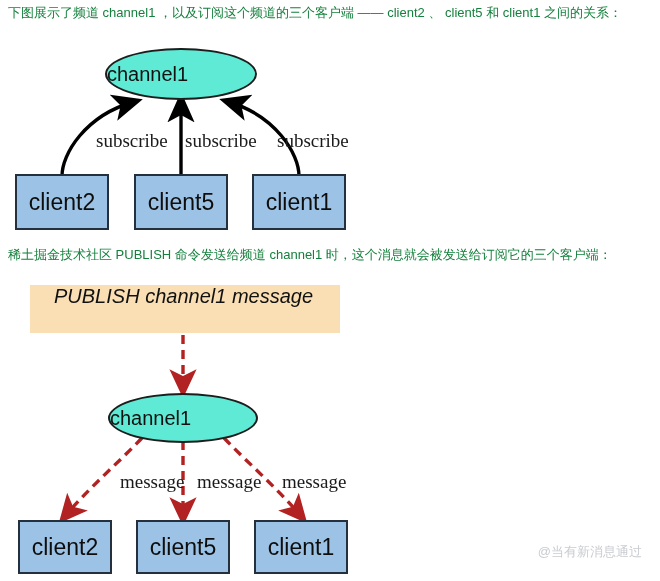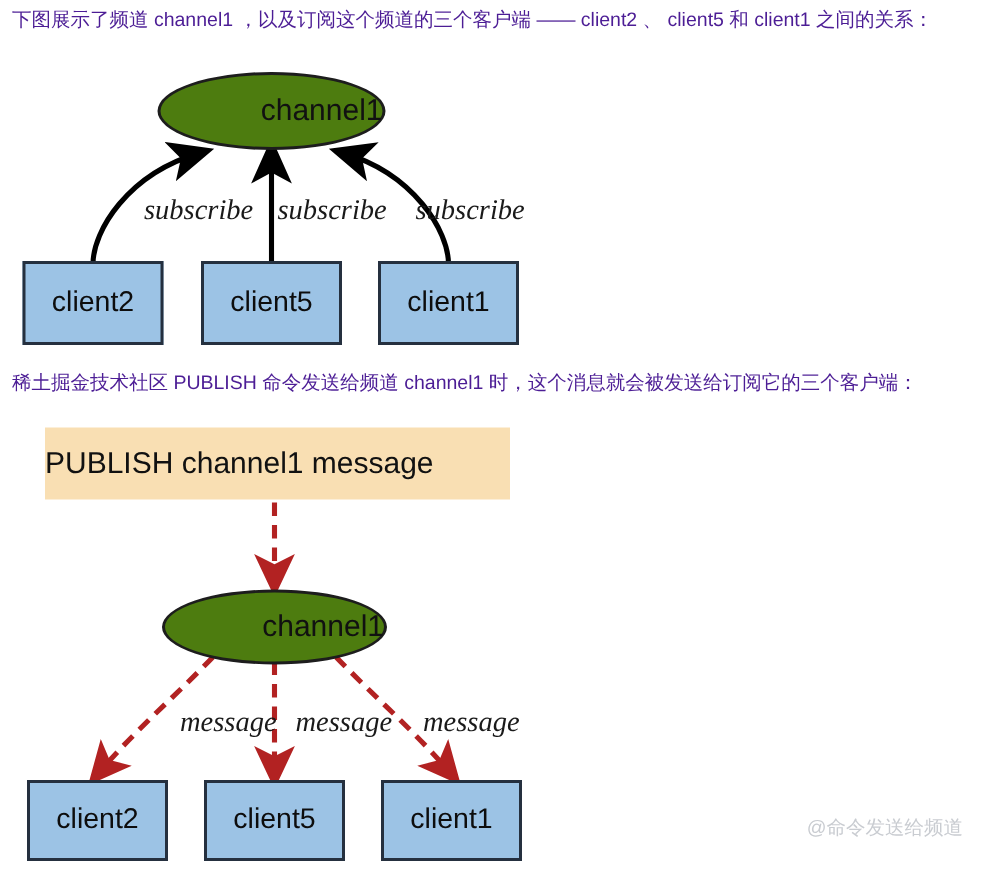--- a/index.html
+++ b/index.html
@@ -13,21 +13,21 @@
     position: relative;
     overflow: hidden;
     font-family: "Liberation Sans", sans-serif;
   }
 
   .caption {
     position: absolute;
     left: 8px;
     font-size: 13px;
     line-height: 18px;
-    color: #4c1d95;
+    color: #15803d;
     white-space: nowrap;
     letter-spacing: 0px;
   }
   #caption-top { top: 4px; }
   #caption-mid { top: 246px; }
 
   .diagram {
     position: absolute;
     left: 0;
   }
@@ -36,57 +36,56 @@
 
   .node-box {
     position: absolute;
     background: #9CC3E5;
     border: 2px solid #25303f;
     box-sizing: border-box;
     display: flex;
     align-items: center;
     justify-content: center;
     font-family: "Liberation Sans", sans-serif;
-    font-size: 19px;
+    font-size: 23px;
     color: #0d0d0d;
   }
 
   .node-ellipse {
     position: absolute;
-    background: #4d7c0f;
+    background: #5eead4;
     border: 2px solid #1d1d1d;
     border-radius: 50%;
     box-sizing: border-box;
     display: flex;
     align-items: center;
-    justify-content: flex-end;
+    justify-content: flex-start;
     font-family: "Liberation Sans", sans-serif;
     font-size: 20px;
     color: #111111;
   }
 
   .cmd-box {
     position: absolute;
     background: #F9DFB3;
     display: flex;
-    align-items: center;
     box-sizing: border-box;
-    padding-left: 0;
+    padding-left: 24px;
     font-family: "Liberation Sans", sans-serif;
     font-size: 20px;
     color: #111111;
+    font-style: italic;
   }
 
   .edge-label {
     position: absolute;
     font-family: "Liberation Serif", serif;
     font-size: 19px;
     color: #1a1a1a;
     white-space: nowrap;
-    font-style: italic;
   }
   .edge-label.msg { color: #1a1a1a; text-align: center; }
 
   svg.edges {
     position: absolute;
     left: 0;
     top: 0;
     overflow: visible;
   }
 
@@ -176,13 +175,13 @@
     <span>client2</span>
   </div>
   <div class="node-box" style="left:136px; top:245px; width:94px; height:54px;">
     <span>client5</span>
   </div>
   <div class="node-box" style="left:254px; top:245px; width:94px; height:54px;">
     <span>client1</span>
   </div>
 </div>
 
-<div class="watermark">@命令发送给频道</div>
+<div class="watermark">@当有新消息通过</div>
 
 </body></html>

